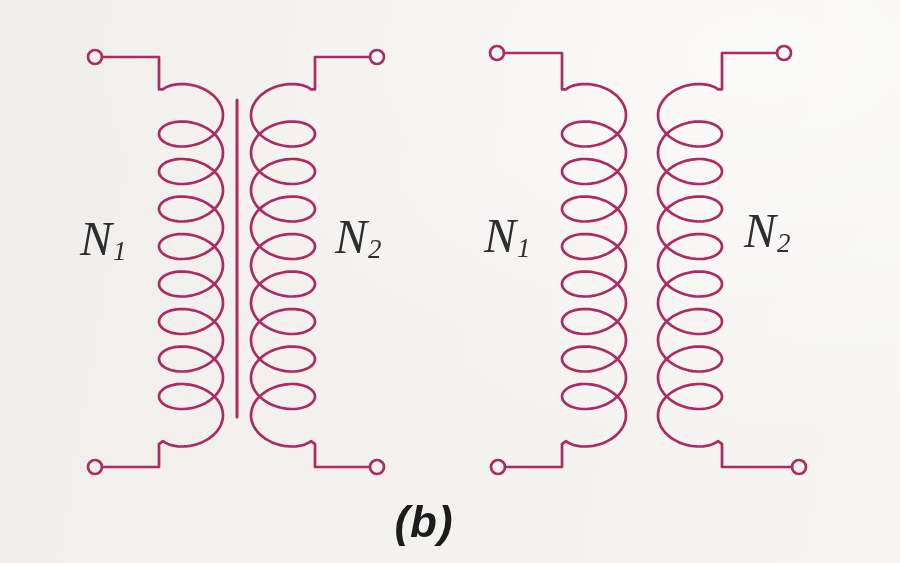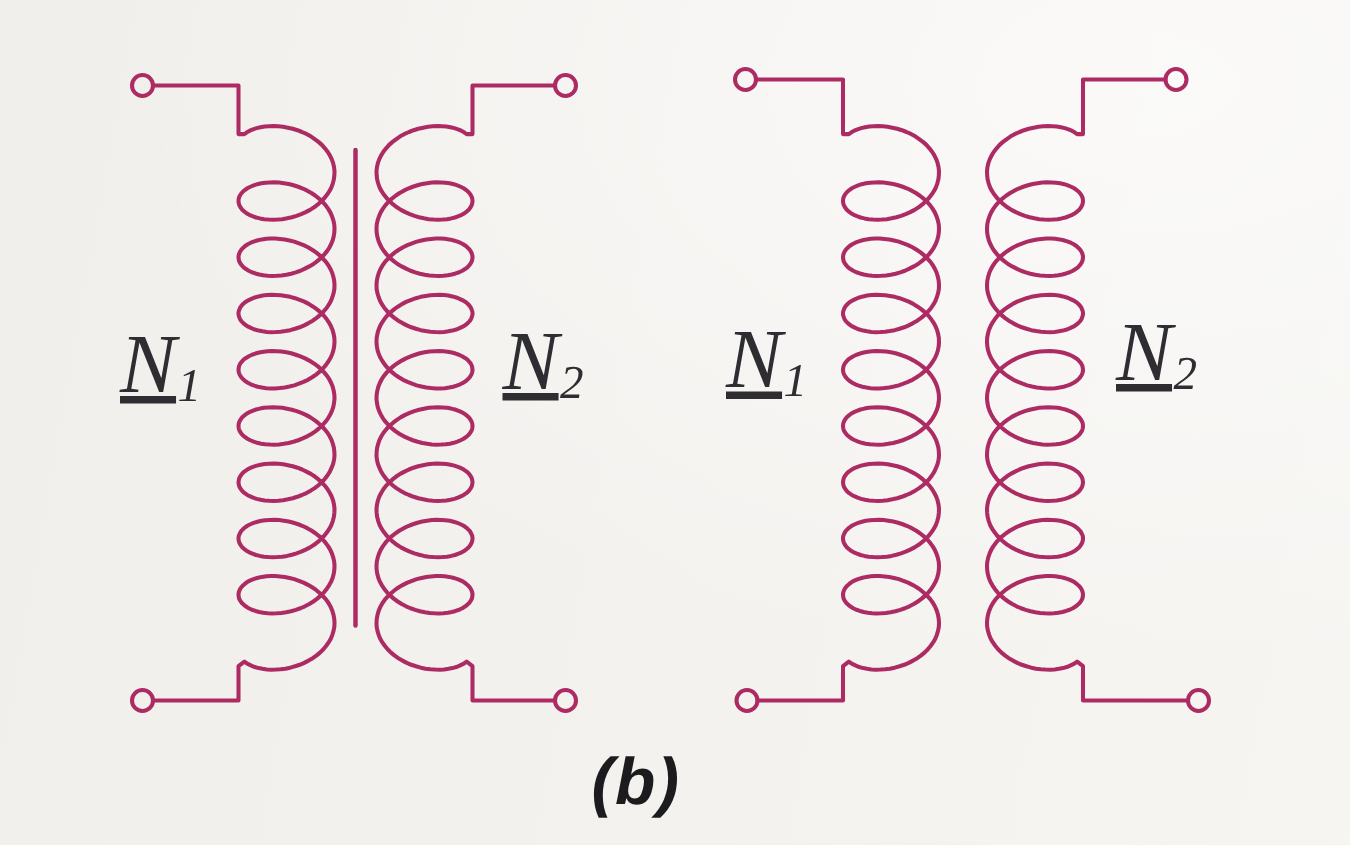--- a/index.html
+++ b/index.html
@@ -8,25 +8,24 @@
     background:
       radial-gradient(130% 120% at 85% 10%, rgba(255,255,255,.55), rgba(255,255,255,0) 60%),
       linear-gradient(100deg,#f1efeb 0%,#f4f2ef 55%,#f6f5f2 100%);
     font-family:"Liberation Serif", serif;
   }
   svg{position:absolute;left:0;top:0;}
   .nlabel{
     position:absolute;
     font-family:"Liberation Serif", serif;
     font-style:italic;
-    font-size:56px;
+    font-size:48px;
     line-height:1;
     letter-spacing:0px;
     white-space:nowrap;
-    text-decoration:underline;
   }
   .nsub{
     font-size:0.56em;
     position:relative;
     top:0.2em;
     margin-left:1px;
     font-style:italic;
   }
   .caption{
     position:absolute;

